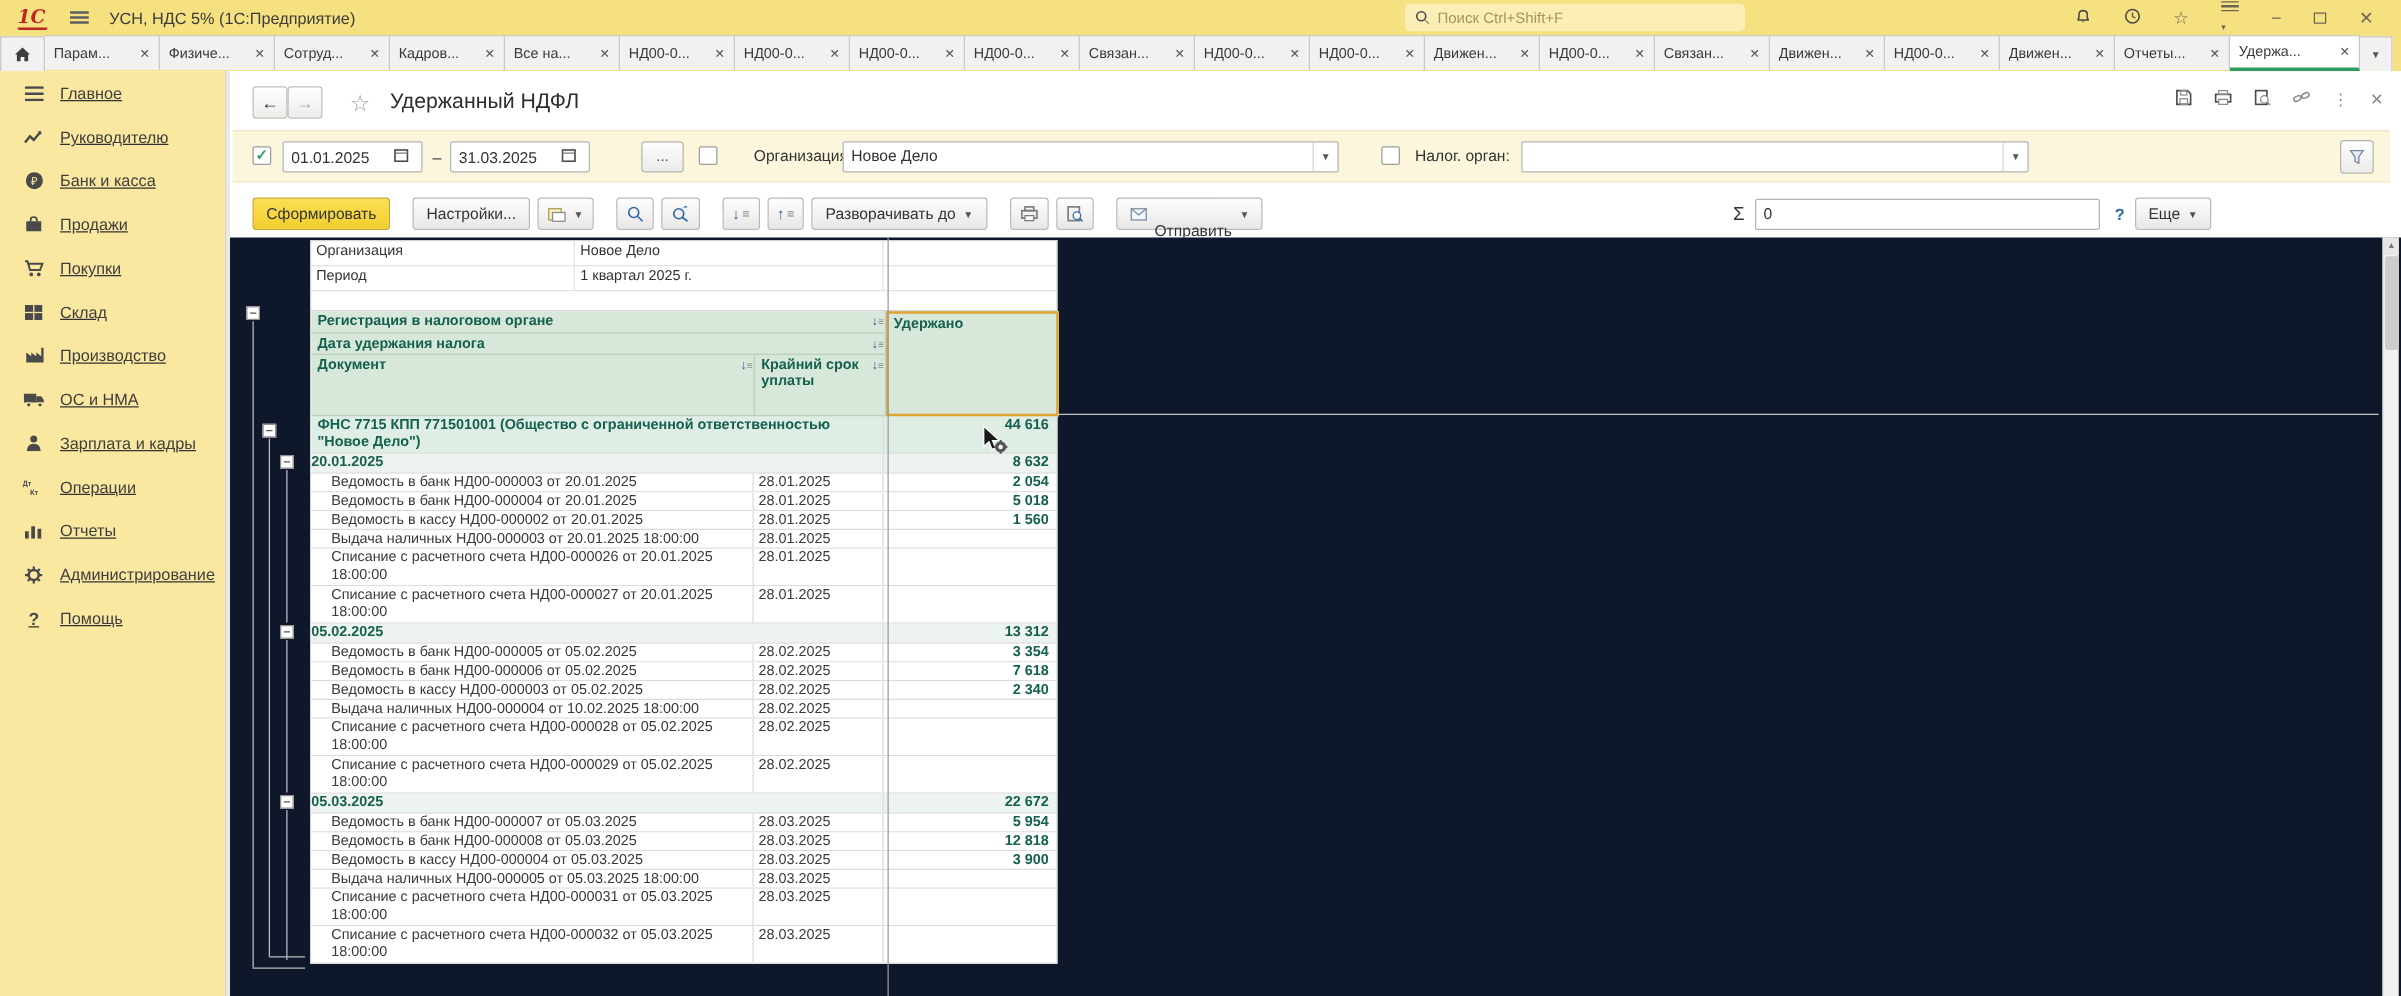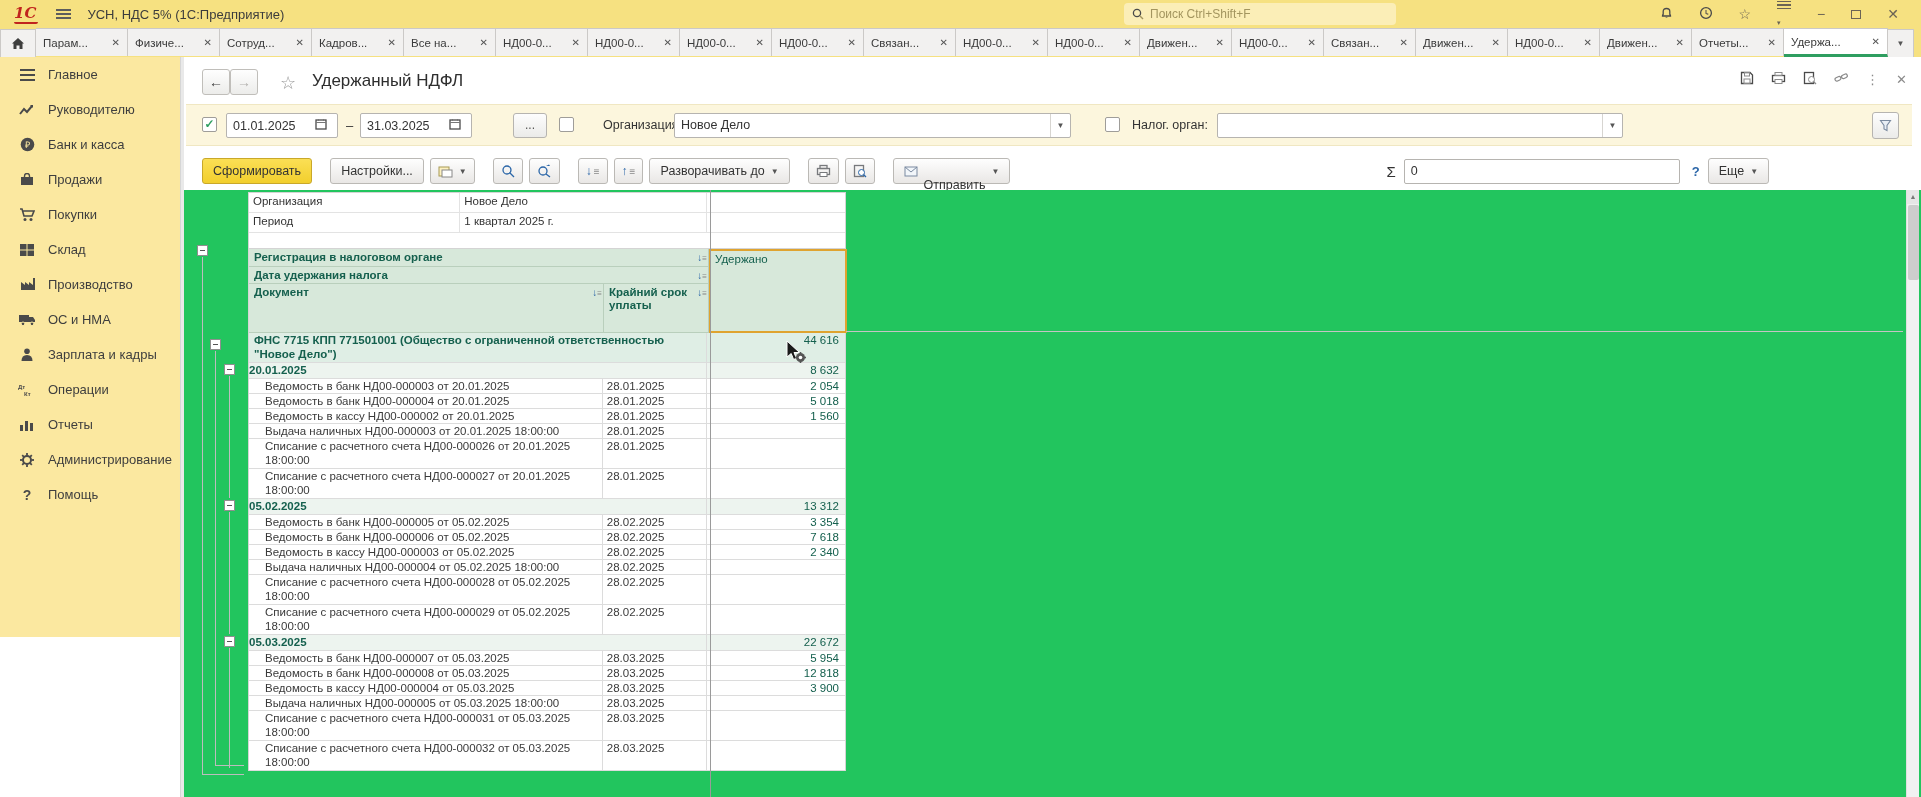--- a/index.html
+++ b/index.html
@@ -26,21 +26,21 @@
   
   .tabbar { position:absolute; left:0; top:28px; width:1921px; height:29px; background:#f6e181; display:flex; align-items:flex-end; }
   .hometab { width:36px; height:28px; background:#f2f1f0; border:1px solid #cbc9c7; border-bottom:none; display:flex; align-items:center; justify-content:center; }
   .tab { height:28px; background:#f2f1f0; border:1px solid #cbc9c7; border-left:none; border-bottom:none; display:flex; align-items:center; justify-content:space-between; padding:0 7px; width:92px; flex:none; }
   .tab .tl { font-size:11.5px; color:#3a3a3a; white-space:nowrap; overflow:hidden; }
   .tab .tx { font-size:10px; color:#555; margin-left:4px; }
   .tab.active { background:#ffffff; width:104px; border-bottom:3px solid #2e9e60; height:29px; }
   .taboverflow { width:26px; height:28px; border:1px solid #cbc9c7; border-left:none; border-bottom:none; background:#f2f1f0; display:flex; align-items:center; justify-content:center; font-size:8px; color:#555; }
 
   
-  .sidebar { position:absolute; left:0; top:57px; width:180px; height:580px; background:#fbe8a0; }
+  .sidebar { position:absolute; left:0; top:57px; width:180px; height:740px; background:#fbe8a0;text-decoration:underline; }
   .sb-item { display:flex; align-items:center; height:35px; padding-left:16px; cursor:pointer; }
   .sb-ic { width:22px; height:16px; margin-right:10px; color:#4a4a4a; font-size:14px; display:flex; align-items:center; justify-content:center; flex:none; }
   .sb-ic svg { display:block; }
   .sb-lbl { font-size:13px; color:#3e3e3e; white-space:nowrap; }
   .splitter { position:absolute; left:180px; top:57px; width:4px; height:740px; background:#e9e9e9; border-left:1px solid #d6d6d6; }
 
   
   .pane { position:absolute; left:184px; top:57px; width:1737px; height:740px; background:#fff; }
 
   .navrow { position:absolute; left:0; top:6px; width:100%; height:42px; }
@@ -70,48 +70,48 @@
   .tbtn.primary { background:linear-gradient(#fbdf55,#f2cf2d); border-color:#c9a82a; }
   .tbtn .dd { font-size:8px; color:#555; margin-left:6px; }
   .tbtn.iconb { padding:0 7px; }
   .tgap { width:12px; }
   .sumwrap { display:flex; align-items:center; margin-left:370px; }
   .sumsym { font-size:15px; color:#333; margin-right:8px; }
   .suminput { width:276px; height:25px; border:1px solid #b6b4b0; border-radius:2px; font-size:12.5px; padding-left:6px; color:#333; font-family:inherit; }
   .qmark { color:#2b66a8; font-weight:bold; font-size:13px; margin:0 8px 0 12px; }
 
   
-  .canvas { position:absolute; left:0; top:133px; width:1737px; height:607px; background:#22c55e; }
+  .canvas { position:absolute; left:0; top:133px; width:1737px; height:607px; background:#0f172a; }
   .rtable { position:absolute; left:64px; top:2px; width:598px; font-size:11.5px; border-left:1px solid #d4d4d4; border-top:1px solid #d4d4d4; border-right:1px solid #d4d4d4; background:#fff; }
   .irow { display:flex; height:20px; border-bottom:1px solid #e3e3e3; }
   .irow .il { width:212px; padding:2px 4px; border-right:1px solid #e3e3e3; }
   .irow .iv { width:248px; padding:2px 4px; border-right:1px solid #e3e3e3; }
   .irow .ie { width:138px; }
   .ispacer { height:16px; border-bottom:1px solid #d4d4d4; }
   .ghead { position:relative; width:598px; }
   .ghrow { display:flex; background:#d7e8da; color:#15604e; font-weight:bold; }
   .ghrow .gc { border-right:1px solid #b9cfbc; border-bottom:1px solid #b9cfbc; padding:2px 2px 2px 5px; display:flex; justify-content:space-between; align-items:flex-start; }
   .gh1 { height:18px; } .gh2 { height:17px; } .gh3 { height:49px; }
   .gc.w460 { width:460px; } .gc.w355 { width:355px; } .gc.w105 { width:105px; }
   .sort { font-weight:normal; white-space:nowrap; flex:none; margin-left:3px; }
   .sort .sa { color:#2b66a8; font-size:10px; }
   .sort .sb { color:#888; font-size:8px; letter-spacing:-1px; }
-  .amcell-hdr { position:absolute; left:460px; top:0; width:138px; height:84px; background:#d7e8da; border:2px solid #dfa32f; color:#15604e; font-weight:normal; padding:2px 4px; }
+  .amcell-hdr { position:absolute; left:460px; top:0; width:138px; height:84px; background:#d7e8da; border:2px solid #dfa32f; color:#15604e; font-weight:bold; padding:2px 4px; }
   .brow { display:flex; border-bottom:1px solid #dcdcdc; overflow:hidden; }
   .r-g1 { background:#dfeee5; color:#15604e; font-weight:bold; height:30px; }
   .r-g2 { background:#edf4ef; color:#15604e; font-weight:bold; height:16px; }
   .r-d  { background:#fff; color:#3a3a3a; height:15px; }
   .r-d.tall { height:30px; }
   .cell { padding:1px 4px; line-height:13.5px; }
   .c-m { width:460px; border-right:1px solid #dcdcdc; }
   .c-doc { width:355px; border-right:1px solid #dcdcdc; padding-left:16px; }
   .r-g2 .c-m { padding-left:0; }
   .r-g1 .c-m { padding-left:5px; }
   .c-dl { width:105px; border-right:1px solid #dcdcdc; }
-  .c-am { width:138px; text-align:right; padding-right:6px; color:#15604e; font-weight:normal; }
+  .c-am { width:138px; text-align:right; padding-right:6px; color:#15604e; font-weight:bold; }
 
   .minusbox { position:absolute; width:11px; height:11px; border:1px solid #8f8f8f; background:#fff; z-index:3; }
   .minusbox::after { content:""; position:absolute; left:2px; right:2px; top:4px; height:1px; background:#555; }
   .tline { position:absolute; background:#bdbdbd; z-index:1; }
   .freeze-v { position:absolute; left:526px; top:0; width:1px; height:607px; background:#9a9a9a; z-index:4; }
   .freeze-h { position:absolute; left:662px; top:141px; width:1057px; height:1px; background:#c4c4c4; z-index:2; }
 
   .vscroll { position:absolute; right:2px; top:0; width:13px; height:607px; background:#f1f1f1; border-left:1px solid #e0e0e0; }
   .vscroll .sbtn { height:14px; text-align:center; font-size:7px; color:#777; line-height:14px; background:#e6e6e6; }
   .vscroll .thumb { position:absolute; left:1px; top:15px; width:11px; height:75px; background:#cdcdcd; border-radius:2px; }
@@ -623,21 +623,21 @@
               <div class="cell c-doc">Ведомость в банк НД00-000006 от 05.02.2025</div>
               <div class="cell c-dl">28.02.2025</div>
               <div class="cell c-am">7 618</div>
             </div>
             <div class="brow r-d">
               <div class="cell c-doc">Ведомость в кассу НД00-000003 от 05.02.2025</div>
               <div class="cell c-dl">28.02.2025</div>
               <div class="cell c-am">2 340</div>
             </div>
             <div class="brow r-d">
-              <div class="cell c-doc">Выдача наличных НД00-000004 от 05.02.2025 18:00:00</div>
+              <div class="cell c-doc">Выдача наличных НД00-000004 от 10.02.2025 18:00:00</div>
               <div class="cell c-dl">28.02.2025</div>
               <div class="cell c-am"></div>
             </div>
             <div class="brow r-d tall">
               <div class="cell c-doc">Списание с расчетного счета НД00-000028 от 05.02.2025 18:00:00</div>
               <div class="cell c-dl">28.02.2025</div>
               <div class="cell c-am"></div>
             </div>
             <div class="brow r-d tall">
               <div class="cell c-doc">Списание с расчетного счета НД00-000029 от 05.02.2025 18:00:00</div>

